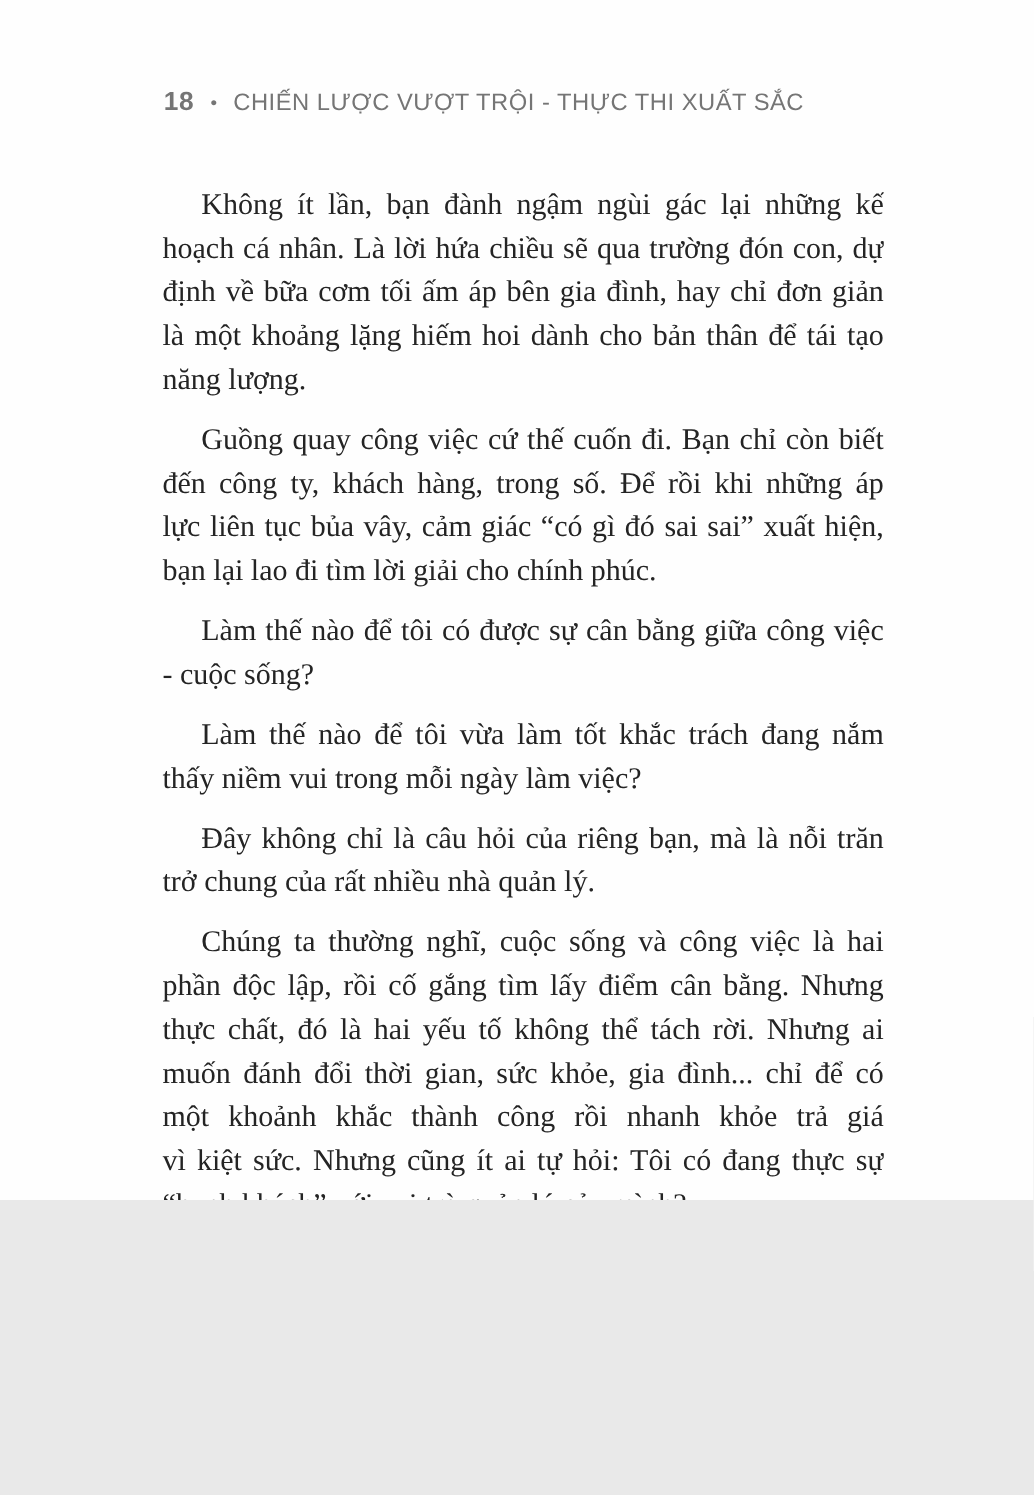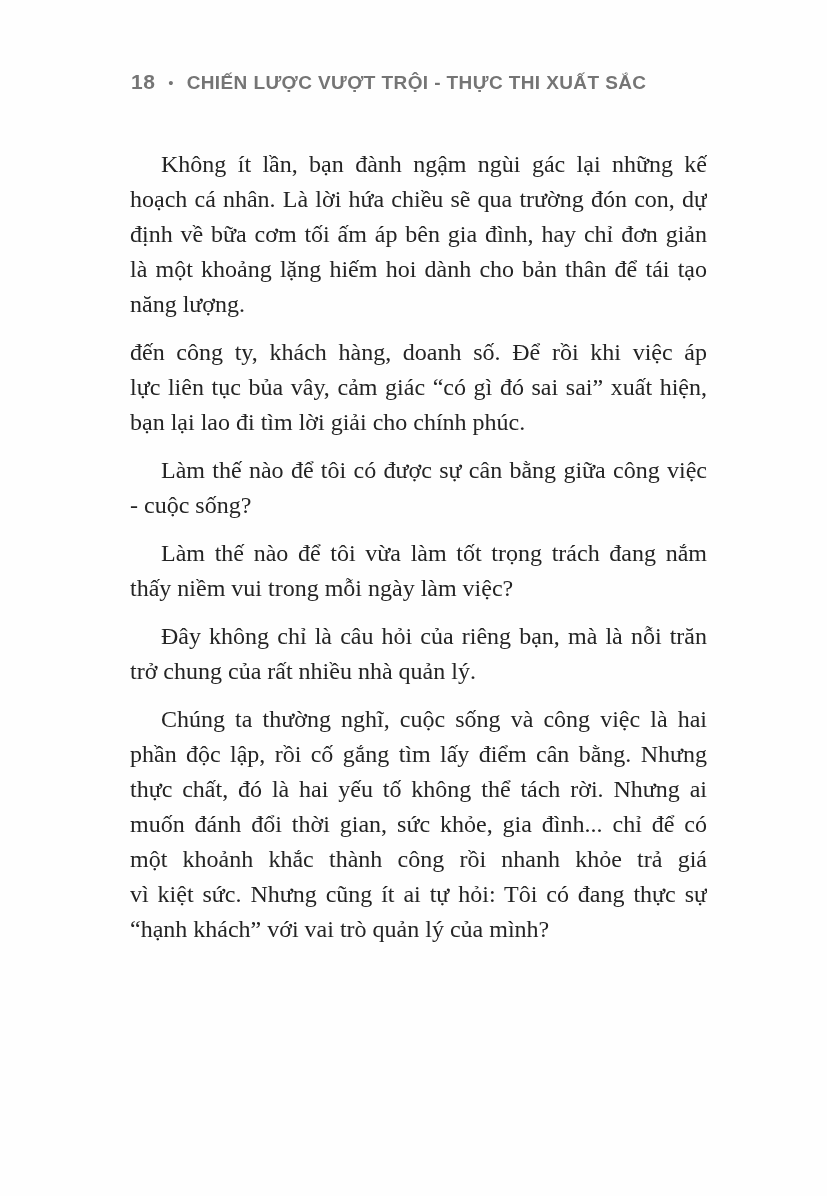--- a/index.html
+++ b/index.html
@@ -1,20 +1,20 @@
 <!DOCTYPE html>
 <html style="--bg: #fefefe; --header-color: #757575; --body-color: #242424;"><head>
 <meta charset="utf-8">
 <style>
   * { margin: 0; padding: 0; box-sizing: border-box; }
   html, body { background: #e9e9e9; }
   .page {
     position: relative;
     width: 827px;
-    height: 1196px;
+    height: 960px;
     margin: 0 auto;
     background: var(--bg, #fefefe);
     overflow: hidden;
   }
   
   .running-header {
     position: absolute;
     left: 131px;
     top: 70px;
     display: flex;
@@ -29,21 +29,21 @@
     font-weight: bold;
     letter-spacing: 0.5px;
   }
   .header-bullet {
     font-size: 15px;
     color: var(--header-color, #757575);
     transform: translateY(-1px);
   }
   .running-title {
     font-size: 19px;
-    font-weight: 700;
+    font-weight: 400;
     letter-spacing: 0.4px;
     text-align: center;
   }
   
   .body-text {
     position: absolute;
     left: 130px;
     top: 147px;
     width: 577px;
     font-family: "Liberation Serif", "DejaVu Serif", serif;
@@ -76,30 +76,31 @@
   <div class="body-text">
 
   <p>
         <span class="line first">Không ít lần, bạn đành ngậm ngùi gác lại những kế</span>
         <span class="line">hoạch cá nhân. Là lời hứa chiều sẽ qua trường đón con, dự</span>
         <span class="line">định về bữa cơm tối ấm áp bên gia đình, hay chỉ đơn giản</span>
         <span class="line">là một khoảng lặng hiếm hoi dành cho bản thân để tái tạo</span>
         <span class="line last">năng lượng.</span>
       </p>
       <p>
-        <span class="line">đến công ty, khách hàng, doanh số. Để rồi khi việc áp</span>
+        <span class="line first">Guồng quay công việc cứ thế cuốn đi. Bạn chỉ còn biết</span>
+        <span class="line">đến công ty, khách hàng, trong số. Để rồi khi những áp</span>
         <span class="line">lực liên tục bủa vây, cảm giác “có gì đó sai sai” xuất hiện,</span>
         <span class="line last">bạn lại lao đi tìm lời giải cho chính phúc.</span>
       </p>
       <p>
         <span class="line first">Làm thế nào để tôi có được sự cân bằng giữa công việc</span>
         <span class="line last">- cuộc sống?</span>
       </p>
       <p>
-        <span class="line first">Làm thế nào để tôi vừa làm tốt trọng trách đang nắm</span>
+        <span class="line first">Làm thế nào để tôi vừa làm tốt khắc trách đang nắm</span>
         <span class="line last">thấy niềm vui trong mỗi ngày làm việc?</span>
       </p>
       <p>
         <span class="line first">Đây không chỉ là câu hỏi của riêng bạn, mà là nỗi trăn</span>
         <span class="line last">trở chung của rất nhiều nhà quản lý.</span>
       </p>
       <p>
         <span class="line first">Chúng ta thường nghĩ, cuộc sống và công việc là hai</span>
         <span class="line">phần độc lập, rồi cố gắng tìm lấy điểm cân bằng. Nhưng</span>
         <span class="line">thực chất, đó là hai yếu tố không thể tách rời. Nhưng ai</span>

